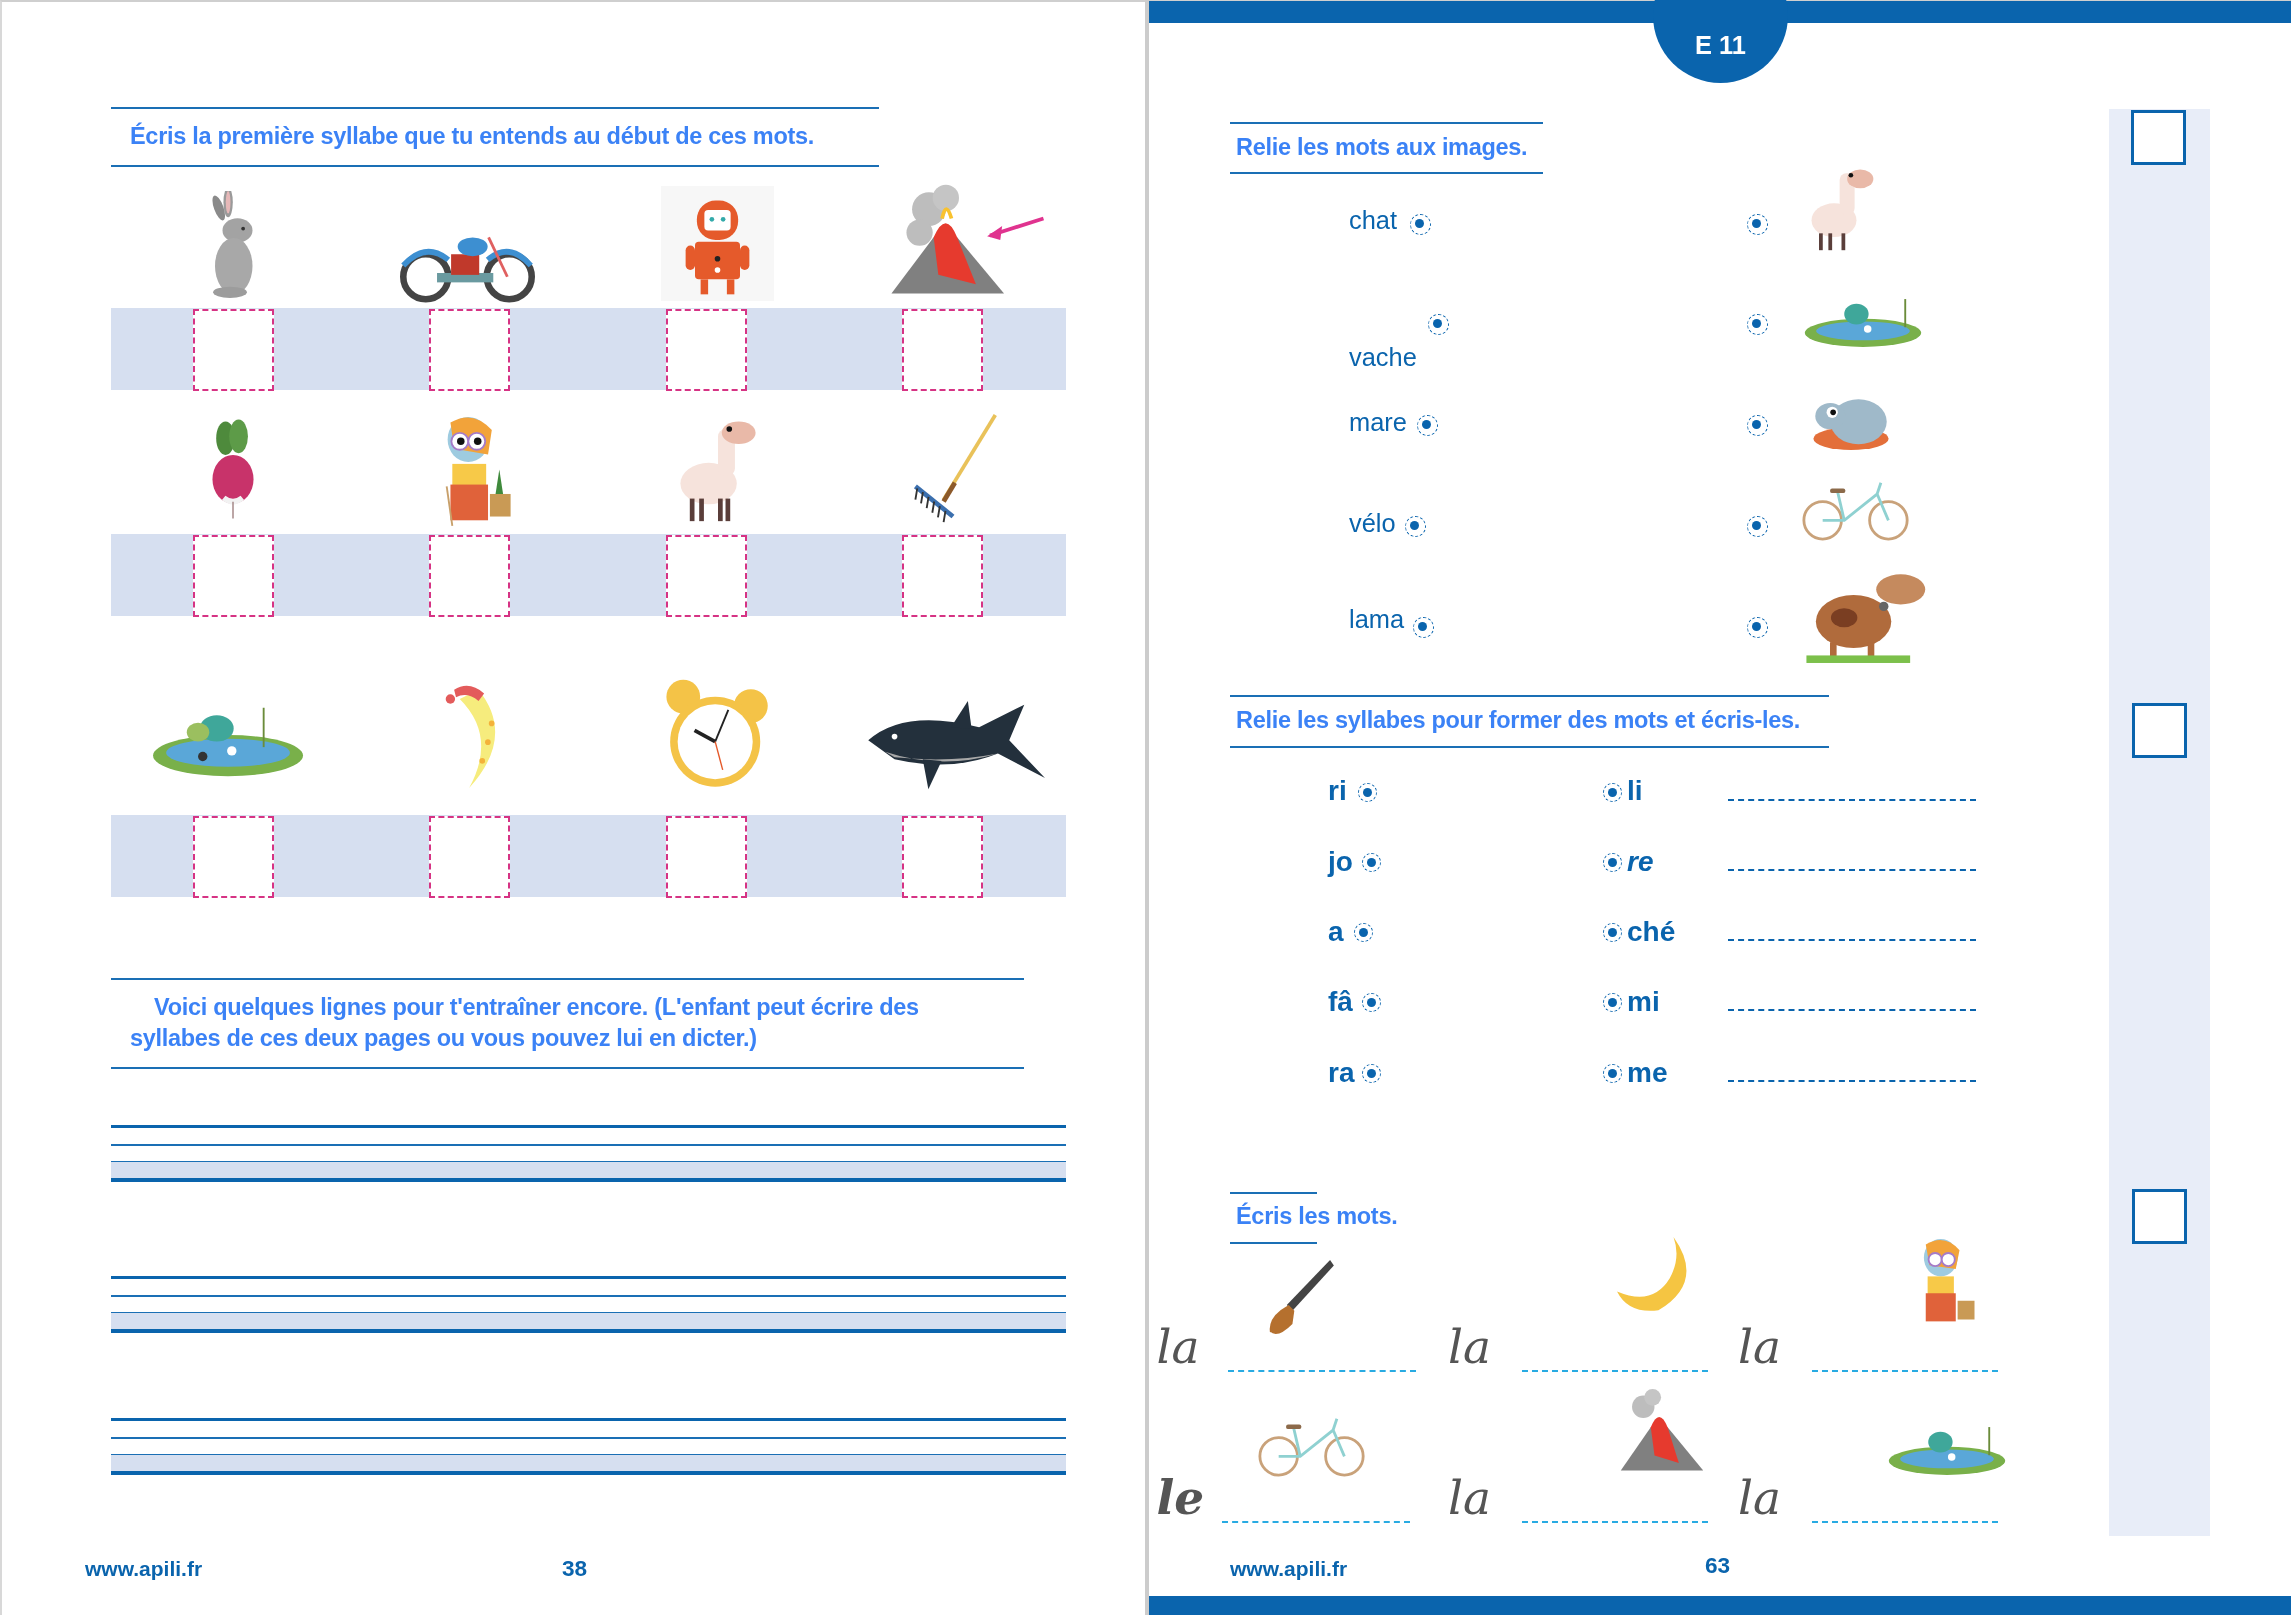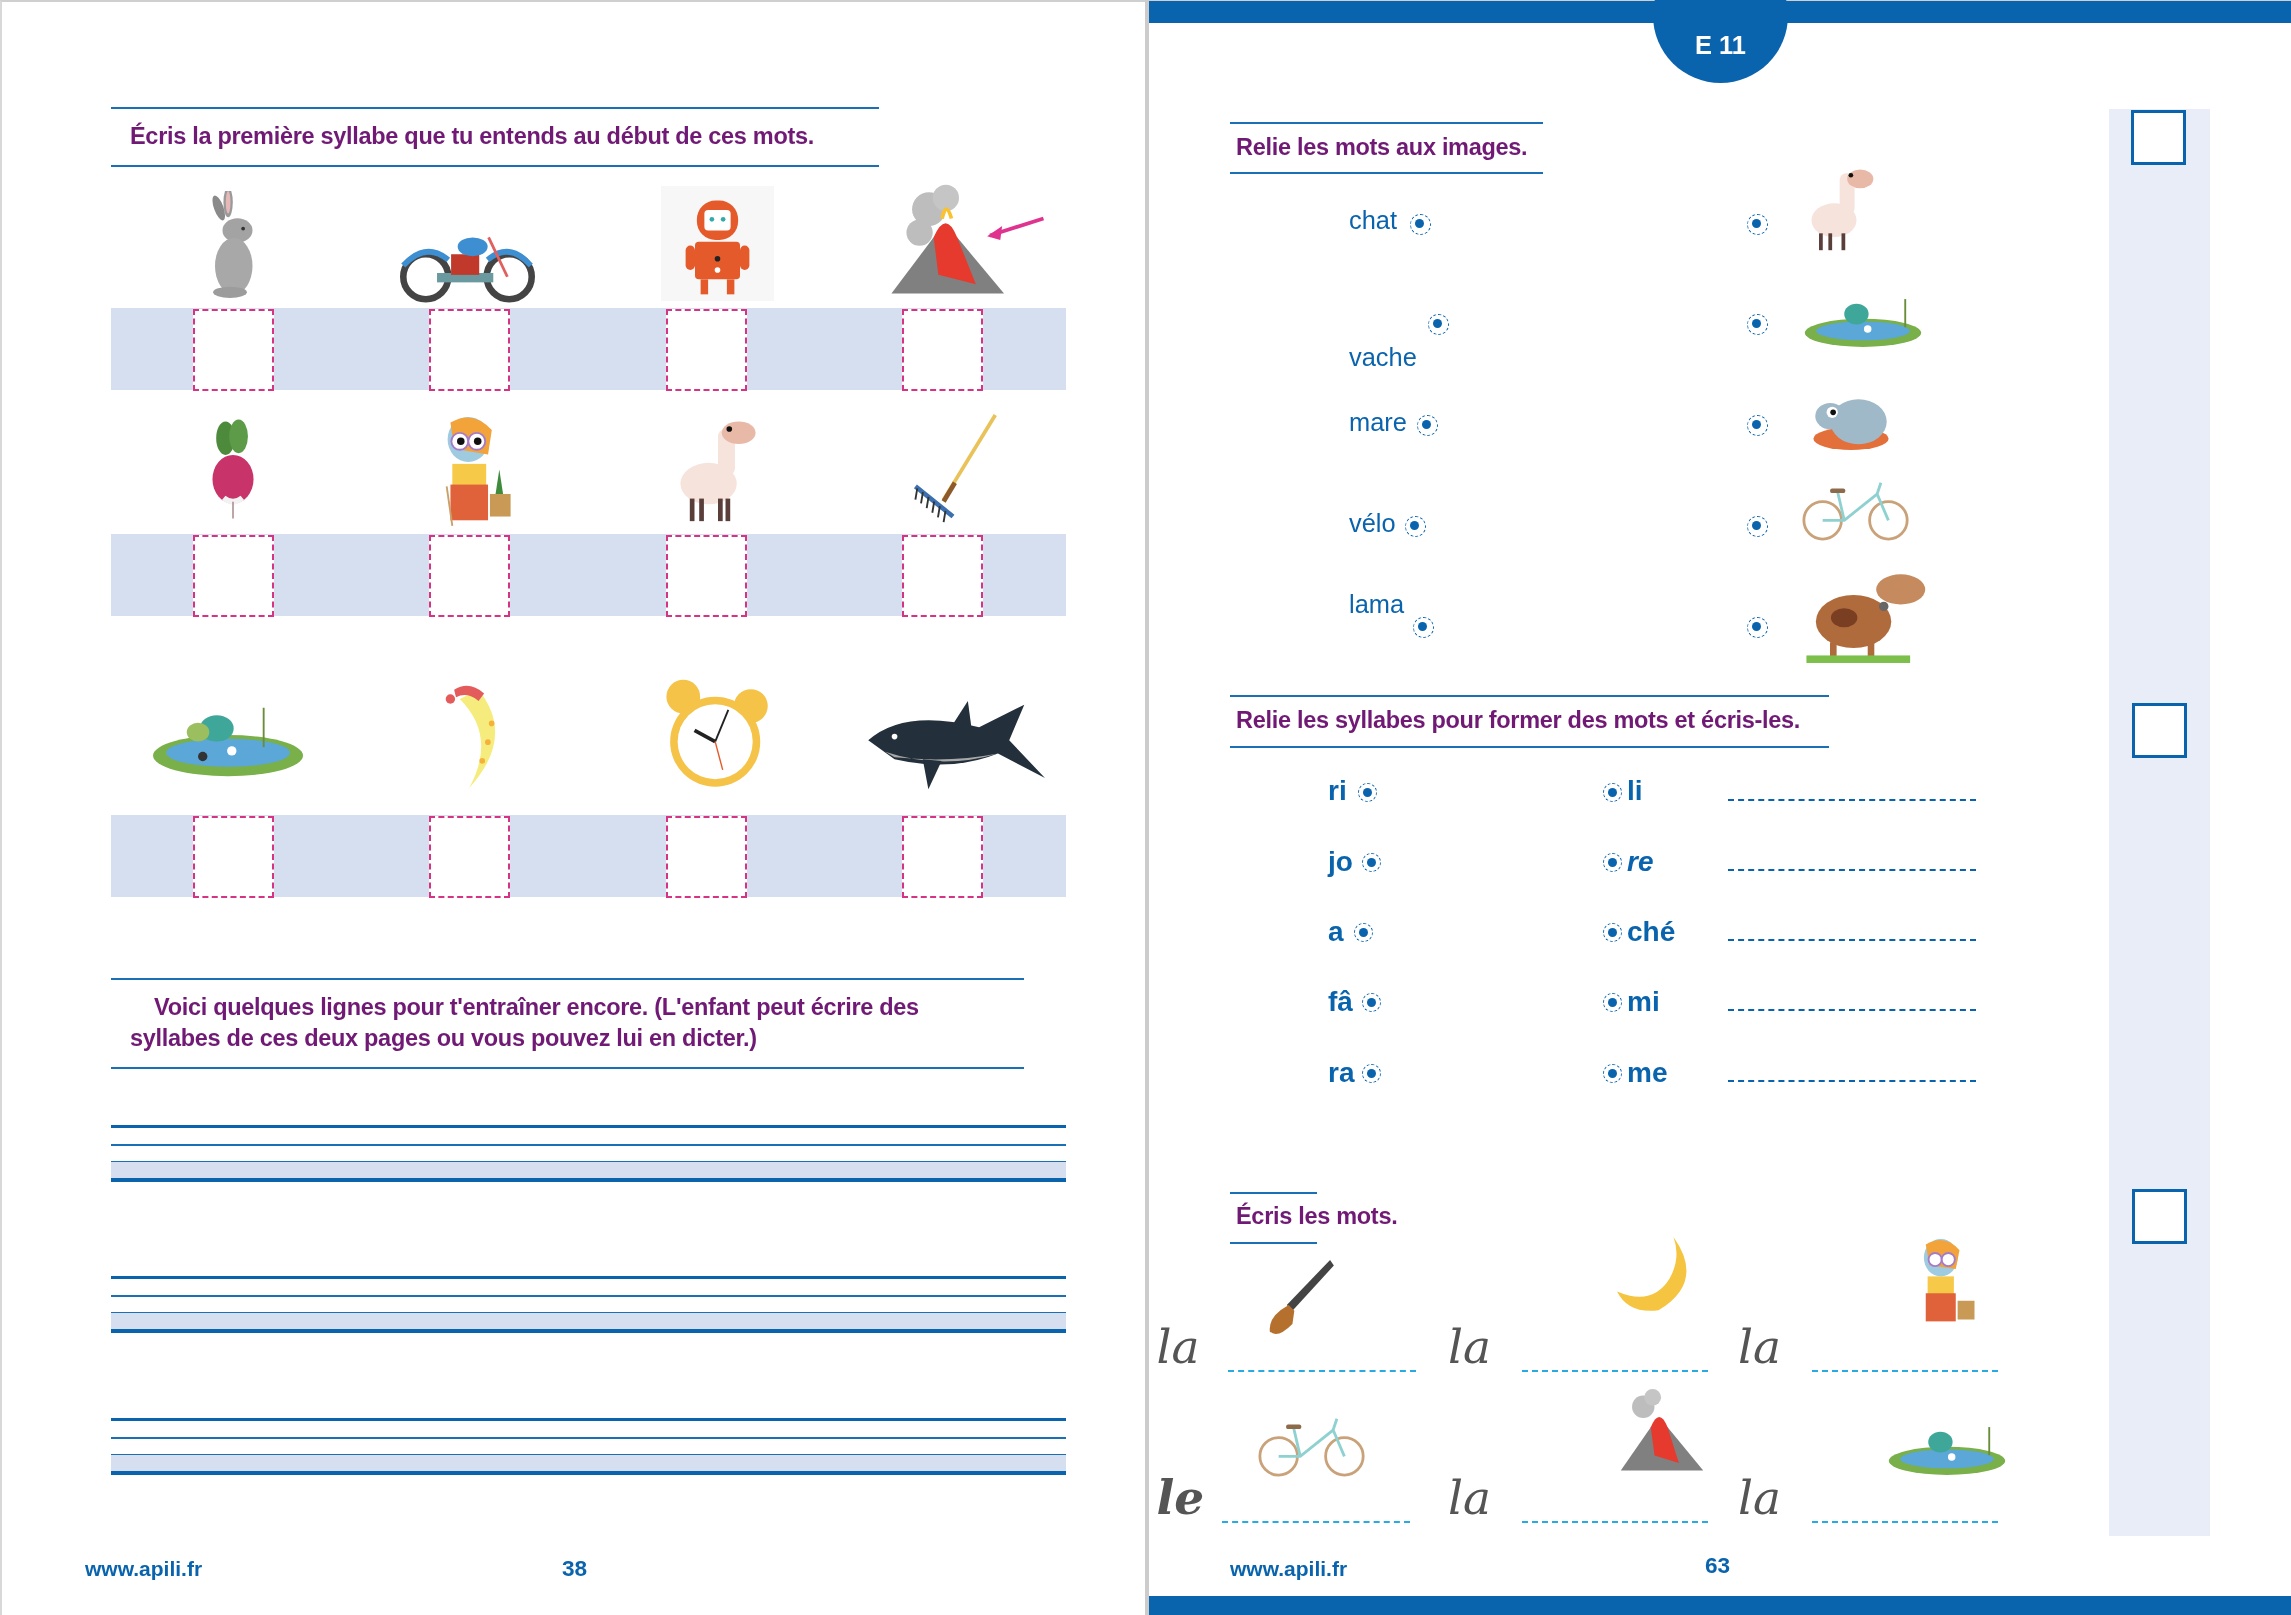--- a/index.html
+++ b/index.html
@@ -4,21 +4,21 @@
 <style>
   * { box-sizing: border-box; margin: 0; padding: 0; }
   html, body { width: 2292px; height: 1616px; background: #ffffff; overflow: hidden; }
   body { position: relative; font-family: "Liberation Sans", sans-serif; color: #0066b0; }
   .abs { position: absolute; }
   .page { position: absolute; top: 0; height: 1616px; background: #fff; }
   #left-page { left: 0; width: 1146px; border-top: 2.8px solid #cfcfcf; border-left: 2.8px solid #d8d8d8; }
   #page-divider { position: absolute; left: 1145px; top: 0; width: 3.8px; height: 1616px; background: #cccccc; }
   #right-page { left: 1149px; width: 1143px; border-top: 1.9px solid #cfcfcf; }
   .hline { position: absolute; height: 1.9px; background: #1a6fb5; }
-  .title { position: absolute; font-weight: bold; font-size: 23.5px; color: #701a75; letter-spacing: -0.3px; white-space: nowrap; }
+  .title { position: absolute; font-weight: bold; font-size: 23.5px; color: #3b82f6; letter-spacing: -0.3px; white-space: nowrap; }
   .band { position: absolute; background: #d6dff0; }
   .dbox { position: absolute; width: 81px; height: 82px; background: #fff; border: 2.8px dashed #d63384; }
   .pic { position: absolute; display: flex; align-items: flex-end; justify-content: center; }
   .word { position: absolute; font-size: 25.4px; color: #0a64ad; white-space: nowrap; }
   .syl { position: absolute; font-size: 28px; font-weight: bold; color: #0a64ad; white-space: nowrap; }
   .dot { position: absolute; width: 21px; height: 21px; border: 1.9px dashed #0a64ad; border-radius: 50%; }
   .dot::after { content: ""; position: absolute; left: 3.8px; top: 3.8px; width: 9.4px; height: 9.4px; border-radius: 50%; background: #0a64ad; }
   .dline { position: absolute; height: 0; border-top: 2.8px dashed #0a64ad; }
   .cdash { position: absolute; height: 0; border-top: 2.8px dashed #29abe2; }
   .cursive { position: absolute; font-family: "DejaVu Serif", serif; font-style: italic; font-size: 47px; color: #555; white-space: nowrap; }
@@ -238,21 +238,21 @@
   <div class="hline" style="left:81px;top:171px;width:313px;"></div>
 
   <div class="word" style="left:200px;top:205px;">chat</div>
   <div class="dot" style="left:261px;top:213px;"></div>
   <div class="word" style="left:200px;top:306px;margin-top:36px;">vache</div>
   <div class="dot" style="left:279px;top:313px;"></div>
   <div class="word" style="left:200px;top:407px;">mare</div>
   <div class="dot" style="left:268px;top:414px;"></div>
   <div class="word" style="left:200px;top:508px;">vélo</div>
   <div class="dot" style="left:256px;top:515px;"></div>
-  <div class="word" style="left:200px;top:589px;">lama</div>
+  <div class="word" style="left:200px;top:604px;">lama</div>
   <div class="dot" style="left:264px;top:616px;"></div>
 
   <div class="dot" style="left:598px;top:213px;"></div>
   <div class="dot" style="left:598px;top:313px;"></div>
   <div class="dot" style="left:598px;top:414px;"></div>
   <div class="dot" style="left:598px;top:515px;"></div>
   <div class="dot" style="left:598px;top:616px;"></div>
 
   <div class="pic" style="left:650px;top:158px;width:85px;height:94px;">
     <svg width="75" height="89" viewBox="0 0 80 95">

